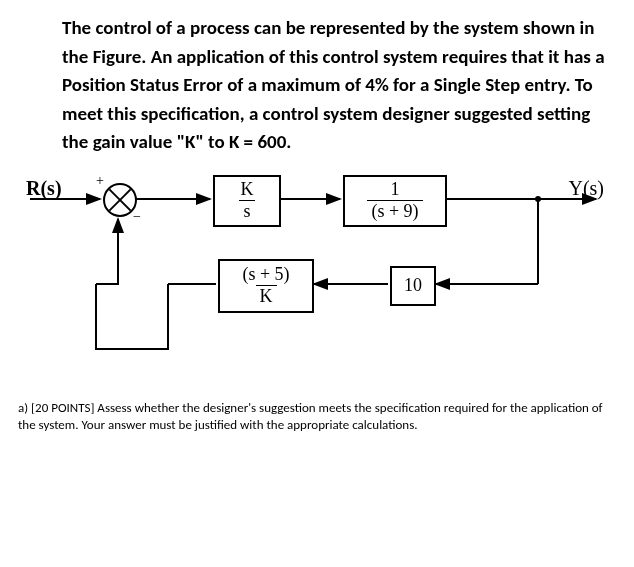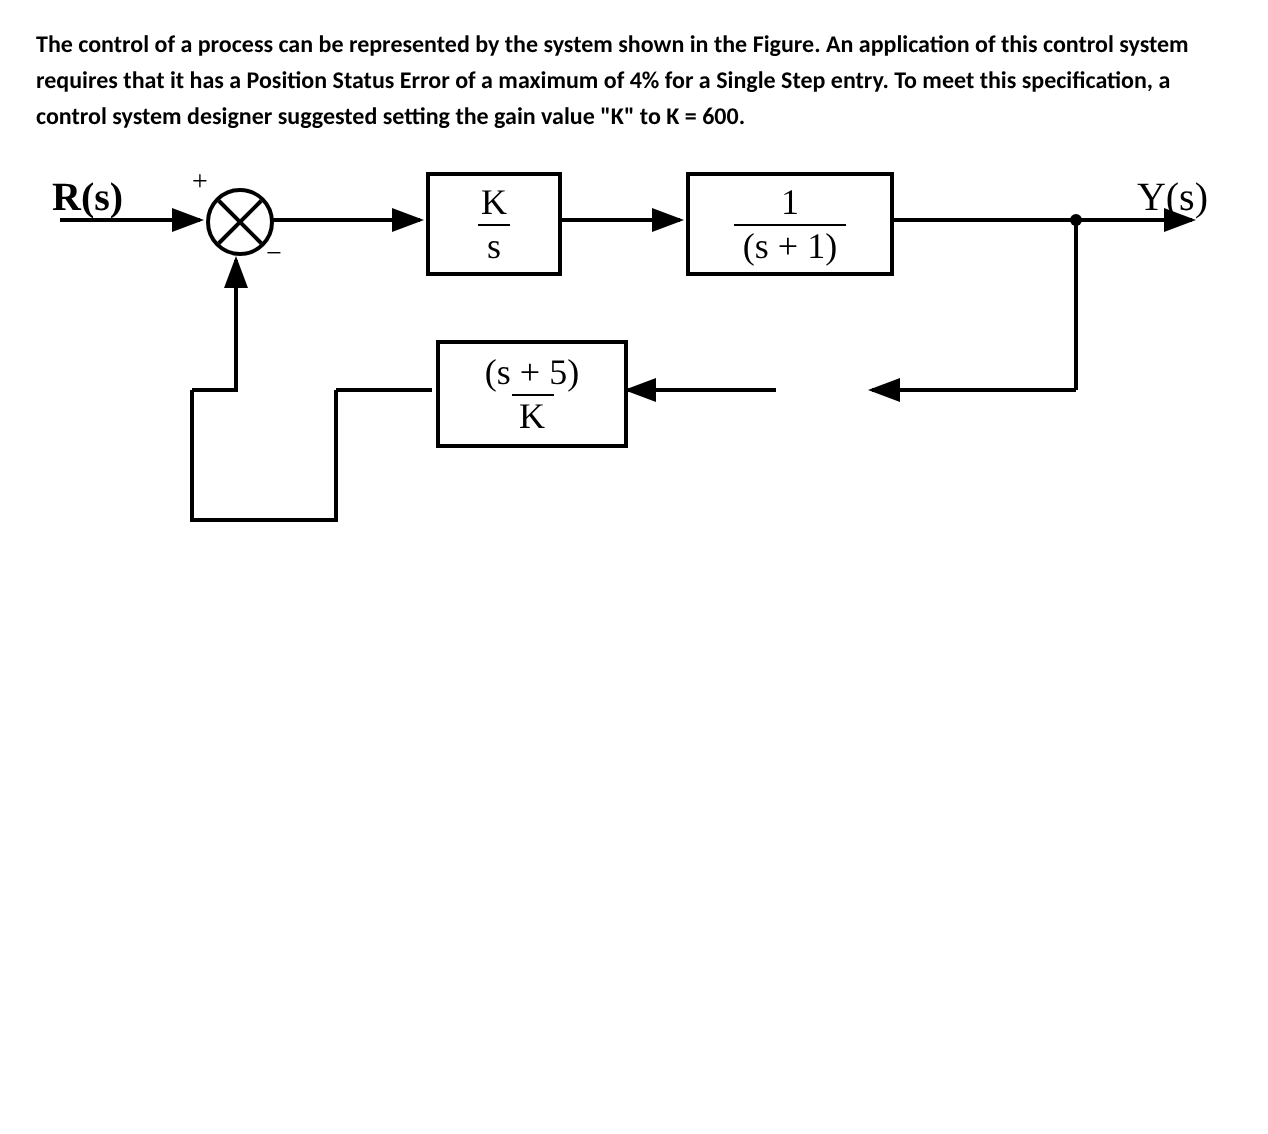--- a/index.html
+++ b/index.html
@@ -6,23 +6,24 @@
     margin: 0;
     padding: 14px 18px;
     font-family: Calibri, Arial, sans-serif;
     background: #fff;
     color: #000;
     width: 634px;
     box-sizing: border-box;
   }
   .problem-statement {
     font-weight: bold;
-    font-size: 12px;
+    font-size: 19px;
     line-height: 1.5;
     margin-bottom: 12px;
+    margin-left: 44px;
   }
   .diagram-wrap {
     position: relative;
     width: 598px;
     height: 200px;
     margin: 0 0 30px 0;
   }
   .lbl {
     position: absolute;
     font-family: 'Times New Roman', serif;
@@ -139,28 +140,32 @@
   <div class="block" style="left:195px; top:6px; width:64px; height:48px;">
     <div class="frac">
       <span class="num">K</span>
       <span class="den">s</span>
     </div>
   </div>
 
   <div class="block" style="left:325px; top:6px; width:100px; height:48px;">
     <div class="frac">
       <span class="num">1</span>
-      <span class="den">(s + 1)</span>
+      <span class="den">(s + 9)</span>
     </div>
   </div>
 
   <div class="block" style="left:200px; top:90px; width:92px; height:50px;">
     <div class="frac">
       <span class="num">(s + 5)</span>
       <span class="den">K</span>
     </div>
   </div>
 
+  <div class="block" style="left:372px; top:97px; width:42px; height:36px; font-size:18px;">
+    <span>10</span>
+  </div>
 
 </div>
 
 <div class="questions">
+  <div class="qa">a) [20 POINTS] Assess whether the designer's suggestion meets the specification required for the application of the system. Your answer must be justified with the appropriate calculations.</div>
 </div>
 
 </body></html>

